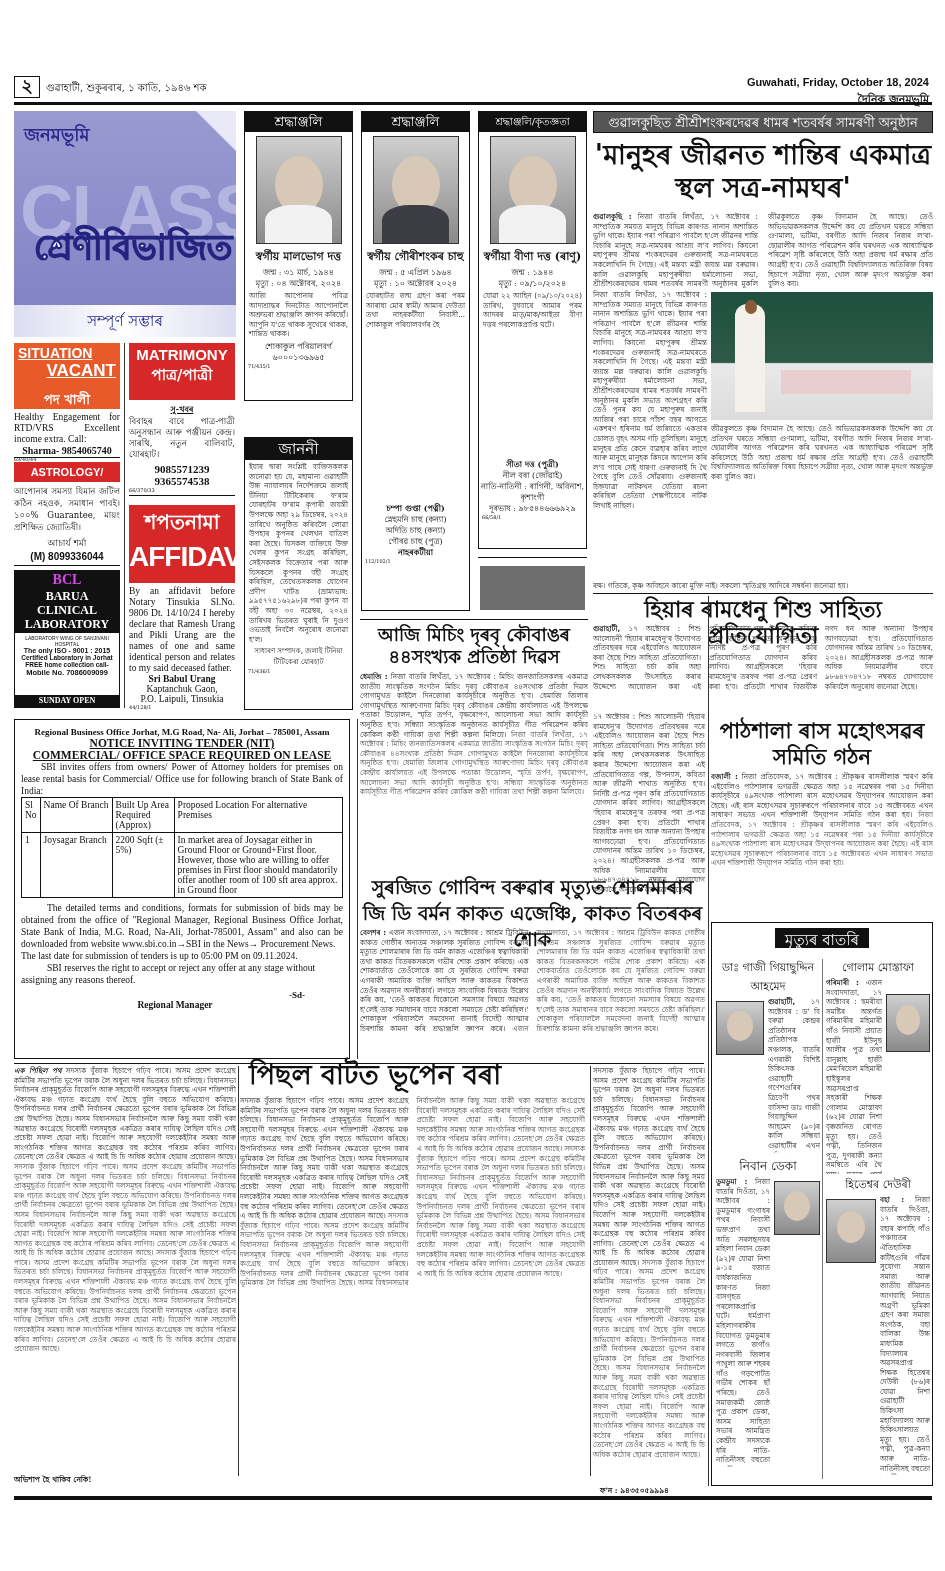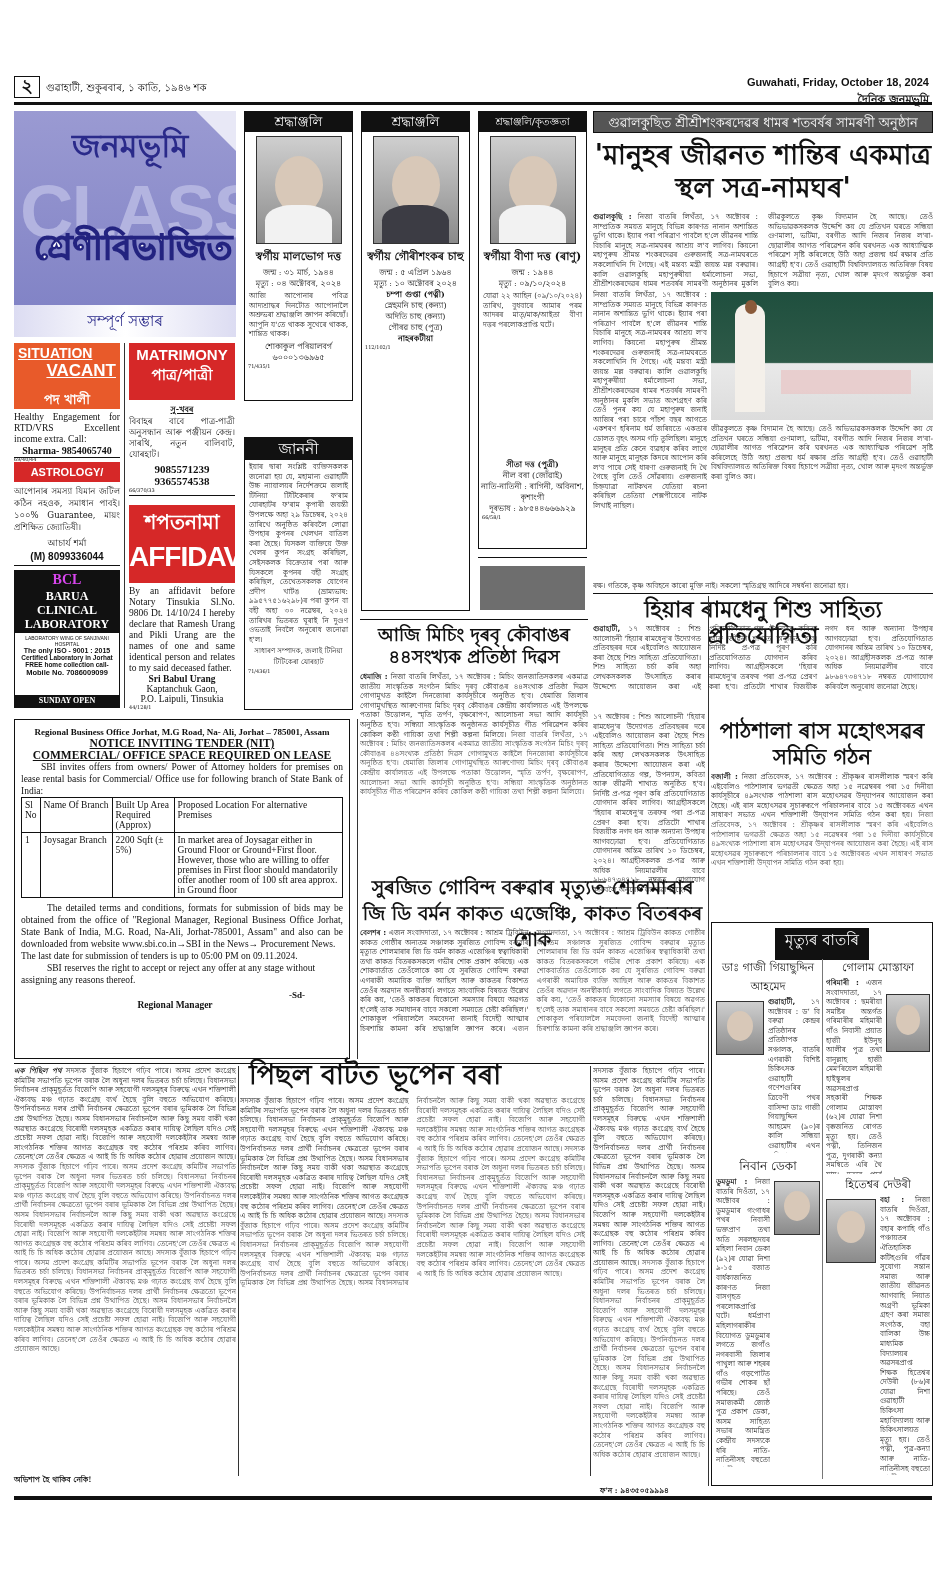--- a/index.html
+++ b/index.html
@@ -14,21 +14,21 @@
 
   
   .pgnum { left: 14px; top: 76px; width: 26px; height: 22px; border: 1.5px solid #111; font-size: 18px; font-weight: bold; text-align: center; line-height: 19px; }
   .dateline-as { left: 46px; top: 80px; font-size: 10px; }
   .dateline-en { right: 16px; top: 76px; font-size: 11px; font-weight: bold; font-family: "Liberation Sans", sans-serif; }
   .paper-name { right: 16px; top: 91px; font-size: 11px; font-weight: bold; }
 
   
   .banner { left: 14px; top: 111px; width: 222px; height: 226px; background: linear-gradient(180deg,#9a9ad2,#7e80c4); overflow: hidden; }
   .banner .ghost { position: absolute; left: 6px; top: 58px; font-size: 74px; font-weight: bold; color: #b3b4e0; font-family: "Liberation Sans", sans-serif; letter-spacing: -2px; }
-  .banner .brand { position: absolute; left: 10px; top: 10px; font-size: 32px; color: #2a2a8a; font-weight: bold; margin-left: 48px; }
+  .banner .brand { position: absolute; left: 10px; top: 10px; font-size: 18px; color: #2a2a8a; font-weight: bold; }
   .banner .title { position: absolute; left: 20px; top: 110px; font-size: 34px; font-weight: bold; color: #fff; -webkit-text-stroke: 1.2px #232380; }
   .banner .sub { position: absolute; left: 0; bottom: 0; width: 100%; height: 32px; background: linear-gradient(90deg,#dcdcf2,#fff,#dcdcf2); color: #2a2a8a; text-align: center; font-size: 15px; line-height: 32px; }
   .banner .curl { position: absolute; right: 0; top: 0; width: 0; height: 0; border-left: 40px solid #e8e8f6; border-bottom: 40px solid transparent; transform: rotate(90deg); }
 
   .ad-head { color: #fff; text-align: center; font-weight: bold; }
   .red { background: #d62828; }
   .orange { background: #e85a2a; }
 
   .col-divider { width: 1px; background: #333; }
 
@@ -152,20 +152,21 @@
 
 <div class="abs obit" style="left:361px; top:111px; width:109px; height:500px;">
   <div class="obit-head">শ্ৰদ্ধাঞ্জলি</div>
   <div class="photo" style="width:86px; height:108px;">
       <div class="face"></div>
       <div class="body" style="background:#3c3c44;"></div>
     </div>
   <div class="obit-name">স্বৰ্গীয় গৌৰীশংকৰ চাহু</div>
   <div class="obit-line">জন্ম : ৫ এপ্ৰিল ১৯৬৪</div>
   <div class="obit-line">মৃত্যু : ১০ অক্টোবৰ ২০২৪</div>
+  <div class="body-text" style="padding:2px 4px; height:214px; overflow:hidden;">যোৰহাটত জন্ম গ্ৰহণ কৰা পৰম আৰাধ্য মোৰ স্বামী/ আমাৰ দেউতা তথা নাহৰকটীয়া নিবাসী... শোকাকুল পৰিয়ালবৰ্গৰ হৈ</div>
   <div class="obit-line" style="font-weight:bold;">চম্পা গুপ্তা (পত্নী)</div>
   <div class="obit-line">স্নেহমনি চাহু (কন্যা)</div>
   <div class="obit-line">অদিতি চাহু (কন্যা)</div>
   <div class="obit-line">গৌৰৱ চাহু (পুত্ৰ)</div>
   <div class="obit-line" style="font-weight:bold;">নাহৰকটীয়া</div>
   <div style="font-size:5px; padding-left:3px;">112/102/1</div>
 </div>
 
 <div class="abs obit" style="left:478px; top:111px; width:109px; height:438px;">
   <div class="obit-head" style="font-size:10px;">শ্ৰদ্ধাঞ্জলি/কৃতজ্ঞতা</div>
@@ -246,21 +247,21 @@
 <div class="abs rule" style="left:14px; top:1063px; width:690px; height:1px;"></div>
 <div class="abs headline" style="left:240px; top:1058px; width:270px; font-size:27px; line-height:34px;">পিছল বাটত ভূপেন বৰা</div>
 <div class="abs body-text" style="left:14px; top:1066px; width:222px; height:410px; overflow:hidden;"><b><i>এক পিছিল পথ</i></b> <span>সদস্যক বুঁজাক হিচাপে গঢ়িব পাৰে। অসম প্ৰদেশ কংগ্ৰেছ কমিটিৰ সভাপতি ভূপেন বৰাক লৈ অধুনা দলৰ ভিতৰত চৰ্চা চলিছে। বিধানসভা নিৰ্বাচনৰ প্ৰাক্‌মুহূৰ্তত বিজেপি আৰু সহযোগী দলসমূহৰ বিৰুদ্ধে এখন শক্তিশালী ঐক্যবদ্ধ মঞ্চ গঢ়াত কংগ্ৰেছ ব্যৰ্থ হৈছে বুলি বহুতে অভিযোগ কৰিছে। উপনিৰ্বাচনত দলৰ প্ৰাৰ্থী নিৰ্বাচনৰ ক্ষেত্ৰতো ভূপেন বৰাৰ ভূমিকাক লৈ বিভিন্ন প্ৰশ্ন উত্থাপিত হৈছে। অসম বিধানসভাৰ নিৰ্বাচনলৈ আৰু কিছু সময় বাকী থকা অৱস্থাত কংগ্ৰেছে বিৰোধী দলসমূহক একত্ৰিত কৰাৰ দায়িত্ব লৈছিল যদিও সেই প্ৰচেষ্টা সফল হোৱা নাই। বিজেপি আৰু সহযোগী দলকেইটাৰ সমন্বয় আৰু সাংগঠনিক শক্তিৰ আগত কংগ্ৰেছক বহু কঠোৰ পৰিশ্ৰম কৰিব লাগিব। তেনেহ'লে তেওঁৰ ক্ষেত্ৰত এ আই চি চি অধিক কঠোৰ হোৱাৰ প্ৰয়োজন আছে।</span> <span class="filler">সদস্যক বুঁজাক হিচাপে গঢ়িব পাৰে। অসম প্ৰদেশ কংগ্ৰেছ কমিটিৰ সভাপতি ভূপেন বৰাক লৈ অধুনা দলৰ ভিতৰত চৰ্চা চলিছে। বিধানসভা নিৰ্বাচনৰ প্ৰাক্‌মুহূৰ্তত বিজেপি আৰু সহযোগী দলসমূহৰ বিৰুদ্ধে এখন শক্তিশালী ঐক্যবদ্ধ মঞ্চ গঢ়াত কংগ্ৰেছ ব্যৰ্থ হৈছে বুলি বহুতে অভিযোগ কৰিছে। উপনিৰ্বাচনত দলৰ প্ৰাৰ্থী নিৰ্বাচনৰ ক্ষেত্ৰতো ভূপেন বৰাৰ ভূমিকাক লৈ বিভিন্ন প্ৰশ্ন উত্থাপিত হৈছে। অসম বিধানসভাৰ নিৰ্বাচনলৈ আৰু কিছু সময় বাকী থকা অৱস্থাত কংগ্ৰেছে বিৰোধী দলসমূহক একত্ৰিত কৰাৰ দায়িত্ব লৈছিল যদিও সেই প্ৰচেষ্টা সফল হোৱা নাই। বিজেপি আৰু সহযোগী দলকেইটাৰ সমন্বয় আৰু সাংগঠনিক শক্তিৰ আগত কংগ্ৰেছক বহু কঠোৰ পৰিশ্ৰম কৰিব লাগিব। তেনেহ'লে তেওঁৰ ক্ষেত্ৰত এ আই চি চি অধিক কঠোৰ হোৱাৰ প্ৰয়োজন আছে।</span> <span class="filler">সদস্যক বুঁজাক হিচাপে গঢ়িব পাৰে। অসম প্ৰদেশ কংগ্ৰেছ কমিটিৰ সভাপতি ভূপেন বৰাক লৈ অধুনা দলৰ ভিতৰত চৰ্চা চলিছে। বিধানসভা নিৰ্বাচনৰ প্ৰাক্‌মুহূৰ্তত বিজেপি আৰু সহযোগী দলসমূহৰ বিৰুদ্ধে এখন শক্তিশালী ঐক্যবদ্ধ মঞ্চ গঢ়াত কংগ্ৰেছ ব্যৰ্থ হৈছে বুলি বহুতে অভিযোগ কৰিছে। উপনিৰ্বাচনত দলৰ প্ৰাৰ্থী নিৰ্বাচনৰ ক্ষেত্ৰতো ভূপেন বৰাৰ ভূমিকাক লৈ বিভিন্ন প্ৰশ্ন উত্থাপিত হৈছে। অসম বিধানসভাৰ নিৰ্বাচনলৈ আৰু কিছু সময় বাকী থকা অৱস্থাত কংগ্ৰেছে বিৰোধী দলসমূহক একত্ৰিত কৰাৰ দায়িত্ব লৈছিল যদিও সেই প্ৰচেষ্টা সফল হোৱা নাই। বিজেপি আৰু সহযোগী দলকেইটাৰ সমন্বয় আৰু সাংগঠনিক শক্তিৰ আগত কংগ্ৰেছক বহু কঠোৰ পৰিশ্ৰম কৰিব লাগিব। তেনেহ'লে তেওঁৰ ক্ষেত্ৰত এ আই চি চি অধিক কঠোৰ হোৱাৰ প্ৰয়োজন আছে।</span></div>
 <div class="abs body-text" style="left:240px; top:1096px; width:345px; height:388px; overflow:hidden; column-count:2; column-gap:8px;"><span>সদস্যক বুঁজাক হিচাপে গঢ়িব পাৰে। অসম প্ৰদেশ কংগ্ৰেছ কমিটিৰ সভাপতি ভূপেন বৰাক লৈ অধুনা দলৰ ভিতৰত চৰ্চা চলিছে। বিধানসভা নিৰ্বাচনৰ প্ৰাক্‌মুহূৰ্তত বিজেপি আৰু সহযোগী দলসমূহৰ বিৰুদ্ধে এখন শক্তিশালী ঐক্যবদ্ধ মঞ্চ গঢ়াত কংগ্ৰেছ ব্যৰ্থ হৈছে বুলি বহুতে অভিযোগ কৰিছে। উপনিৰ্বাচনত দলৰ প্ৰাৰ্থী নিৰ্বাচনৰ ক্ষেত্ৰতো ভূপেন বৰাৰ ভূমিকাক লৈ বিভিন্ন প্ৰশ্ন উত্থাপিত হৈছে। অসম বিধানসভাৰ নিৰ্বাচনলৈ আৰু কিছু সময় বাকী থকা অৱস্থাত কংগ্ৰেছে বিৰোধী দলসমূহক একত্ৰিত কৰাৰ দায়িত্ব লৈছিল যদিও সেই প্ৰচেষ্টা সফল হোৱা নাই। বিজেপি আৰু সহযোগী দলকেইটাৰ সমন্বয় আৰু সাংগঠনিক শক্তিৰ আগত কংগ্ৰেছক বহু কঠোৰ পৰিশ্ৰম কৰিব লাগিব। তেনেহ'লে তেওঁৰ ক্ষেত্ৰত এ আই চি চি অধিক কঠোৰ হোৱাৰ প্ৰয়োজন আছে।</span> <span class="filler">সদস্যক বুঁজাক হিচাপে গঢ়িব পাৰে। অসম প্ৰদেশ কংগ্ৰেছ কমিটিৰ সভাপতি ভূপেন বৰাক লৈ অধুনা দলৰ ভিতৰত চৰ্চা চলিছে। বিধানসভা নিৰ্বাচনৰ প্ৰাক্‌মুহূৰ্তত বিজেপি আৰু সহযোগী দলসমূহৰ বিৰুদ্ধে এখন শক্তিশালী ঐক্যবদ্ধ মঞ্চ গঢ়াত কংগ্ৰেছ ব্যৰ্থ হৈছে বুলি বহুতে অভিযোগ কৰিছে। উপনিৰ্বাচনত দলৰ প্ৰাৰ্থী নিৰ্বাচনৰ ক্ষেত্ৰতো ভূপেন বৰাৰ ভূমিকাক লৈ বিভিন্ন প্ৰশ্ন উত্থাপিত হৈছে। অসম বিধানসভাৰ নিৰ্বাচনলৈ আৰু কিছু সময় বাকী থকা অৱস্থাত কংগ্ৰেছে বিৰোধী দলসমূহক একত্ৰিত কৰাৰ দায়িত্ব লৈছিল যদিও সেই প্ৰচেষ্টা সফল হোৱা নাই। বিজেপি আৰু সহযোগী দলকেইটাৰ সমন্বয় আৰু সাংগঠনিক শক্তিৰ আগত কংগ্ৰেছক বহু কঠোৰ পৰিশ্ৰম কৰিব লাগিব। তেনেহ'লে তেওঁৰ ক্ষেত্ৰত এ আই চি চি অধিক কঠোৰ হোৱাৰ প্ৰয়োজন আছে।</span> <span class="filler">সদস্যক বুঁজাক হিচাপে গঢ়িব পাৰে। অসম প্ৰদেশ কংগ্ৰেছ কমিটিৰ সভাপতি ভূপেন বৰাক লৈ অধুনা দলৰ ভিতৰত চৰ্চা চলিছে। বিধানসভা নিৰ্বাচনৰ প্ৰাক্‌মুহূৰ্তত বিজেপি আৰু সহযোগী দলসমূহৰ বিৰুদ্ধে এখন শক্তিশালী ঐক্যবদ্ধ মঞ্চ গঢ়াত কংগ্ৰেছ ব্যৰ্থ হৈছে বুলি বহুতে অভিযোগ কৰিছে। উপনিৰ্বাচনত দলৰ প্ৰাৰ্থী নিৰ্বাচনৰ ক্ষেত্ৰতো ভূপেন বৰাৰ ভূমিকাক লৈ বিভিন্ন প্ৰশ্ন উত্থাপিত হৈছে। অসম বিধানসভাৰ নিৰ্বাচনলৈ আৰু কিছু সময় বাকী থকা অৱস্থাত কংগ্ৰেছে বিৰোধী দলসমূহক একত্ৰিত কৰাৰ দায়িত্ব লৈছিল যদিও সেই প্ৰচেষ্টা সফল হোৱা নাই। বিজেপি আৰু সহযোগী দলকেইটাৰ সমন্বয় আৰু সাংগঠনিক শক্তিৰ আগত কংগ্ৰেছক বহু কঠোৰ পৰিশ্ৰম কৰিব লাগিব। তেনেহ'লে তেওঁৰ ক্ষেত্ৰত এ আই চি চি অধিক কঠোৰ হোৱাৰ প্ৰয়োজন আছে।</span></div>
 <div class="abs body-text" style="left:593px; top:1066px; width:112px; height:405px; overflow:hidden;"><span>সদস্যক বুঁজাক হিচাপে গঢ়িব পাৰে। অসম প্ৰদেশ কংগ্ৰেছ কমিটিৰ সভাপতি ভূপেন বৰাক লৈ অধুনা দলৰ ভিতৰত চৰ্চা চলিছে। বিধানসভা নিৰ্বাচনৰ প্ৰাক্‌মুহূৰ্তত বিজেপি আৰু সহযোগী দলসমূহৰ বিৰুদ্ধে এখন শক্তিশালী ঐক্যবদ্ধ মঞ্চ গঢ়াত কংগ্ৰেছ ব্যৰ্থ হৈছে বুলি বহুতে অভিযোগ কৰিছে। উপনিৰ্বাচনত দলৰ প্ৰাৰ্থী নিৰ্বাচনৰ ক্ষেত্ৰতো ভূপেন বৰাৰ ভূমিকাক লৈ বিভিন্ন প্ৰশ্ন উত্থাপিত হৈছে। অসম বিধানসভাৰ নিৰ্বাচনলৈ আৰু কিছু সময় বাকী থকা অৱস্থাত কংগ্ৰেছে বিৰোধী দলসমূহক একত্ৰিত কৰাৰ দায়িত্ব লৈছিল যদিও সেই প্ৰচেষ্টা সফল হোৱা নাই। বিজেপি আৰু সহযোগী দলকেইটাৰ সমন্বয় আৰু সাংগঠনিক শক্তিৰ আগত কংগ্ৰেছক বহু কঠোৰ পৰিশ্ৰম কৰিব লাগিব। তেনেহ'লে তেওঁৰ ক্ষেত্ৰত এ আই চি চি অধিক কঠোৰ হোৱাৰ প্ৰয়োজন আছে।</span> <span class="filler">সদস্যক বুঁজাক হিচাপে গঢ়িব পাৰে। অসম প্ৰদেশ কংগ্ৰেছ কমিটিৰ সভাপতি ভূপেন বৰাক লৈ অধুনা দলৰ ভিতৰত চৰ্চা চলিছে। বিধানসভা নিৰ্বাচনৰ প্ৰাক্‌মুহূৰ্তত বিজেপি আৰু সহযোগী দলসমূহৰ বিৰুদ্ধে এখন শক্তিশালী ঐক্যবদ্ধ মঞ্চ গঢ়াত কংগ্ৰেছ ব্যৰ্থ হৈছে বুলি বহুতে অভিযোগ কৰিছে। উপনিৰ্বাচনত দলৰ প্ৰাৰ্থী নিৰ্বাচনৰ ক্ষেত্ৰতো ভূপেন বৰাৰ ভূমিকাক লৈ বিভিন্ন প্ৰশ্ন উত্থাপিত হৈছে। অসম বিধানসভাৰ নিৰ্বাচনলৈ আৰু কিছু সময় বাকী থকা অৱস্থাত কংগ্ৰেছে বিৰোধী দলসমূহক একত্ৰিত কৰাৰ দায়িত্ব লৈছিল যদিও সেই প্ৰচেষ্টা সফল হোৱা নাই। বিজেপি আৰু সহযোগী দলকেইটাৰ সমন্বয় আৰু সাংগঠনিক শক্তিৰ আগত কংগ্ৰেছক বহু কঠোৰ পৰিশ্ৰম কৰিব লাগিব। তেনেহ'লে তেওঁৰ ক্ষেত্ৰত এ আই চি চি অধিক কঠোৰ হোৱাৰ প্ৰয়োজন আছে।</span></div>
 <div class="abs" style="left:14px; top:1474px; width:222px; font-size:7.5px; font-weight:bold;">অভিশাপ হৈ থাকিব নেকি!</div>
 <div class="abs" style="left:600px; top:1485px; font-size:7.5px; font-weight:bold;">ফ'ন : ৯৪৩৫০৫৯৯৯৪</div>
 
 <div class="abs" style="left:711px; top:922px; width:222px; height:564px; border:1.5px solid #111;">
   <div style="text-align:center; margin-top:5px;">
-    <span style="display:inline-block; background:#111; color:#fff; font-size:15px; padding:0 10px; height:32px; line-height:24px;">মৃত্যুৰ বাতৰি</span>
+    <span style="display:inline-block; background:#111; color:#fff; font-size:15px; padding:0 10px; height:20px; line-height:24px;">মৃত্যুৰ বাতৰি</span>
   </div>
 
   <div style="position:absolute; left:4px; top:36px; width:104px;">
     <div class="headline" style="font-size:11px; font-weight:normal;">ডাঃ গাজী গিয়াছুদ্দিন আহমেদ</div>
     <div class="photo" style="width:48px; height:54px; float:left; margin:4px 4px 2px 0;">
         <div class="face" style="width:26px; height:30px; margin-left:-13px;"></div>
       </div>
     <div class="body-text" style="height:156px; overflow:hidden;"><b>গুৱাহাটী,</b> <span>১৭ অক্টোবৰ : ডʼ বি বৰুৱা কেন্দ্ৰৰ প্ৰতিষ্ঠানৰ প্ৰতিষ্ঠাপক সঞ্চালক, বাতৰি এগৰাকী বিশিষ্ট চিকিৎসক গুৱাহাটী গণেশগুৰিৰ ত্ৰিবেণী পথৰ বাসিন্দা ডাঃ গাজী গিয়াছুদ্দিন আহমেদ (৯০)ৰ কালি সন্ধিয়া গুৱাহাটীৰ এখন ব্যক্তিগত চিকিৎসালয়ত বাৰ্ধক্যজনিত কাৰণত মৃত্যু হয়। অসংখ্য গুণমুগ্ধক এৰি থৈ যায়। বৃহস্পতিবাৰে তেওঁৰ শেষকৃত্য সম্পন্ন কৰা হয়।</span></div>
     <div class="headline" style="font-size:12px; font-weight:normal; margin-top:4px;">নিবান ডেকা</div>
     <div class="photo" style="width:46px; height:54px; float:right; margin:4px 0 2px 4px;">

